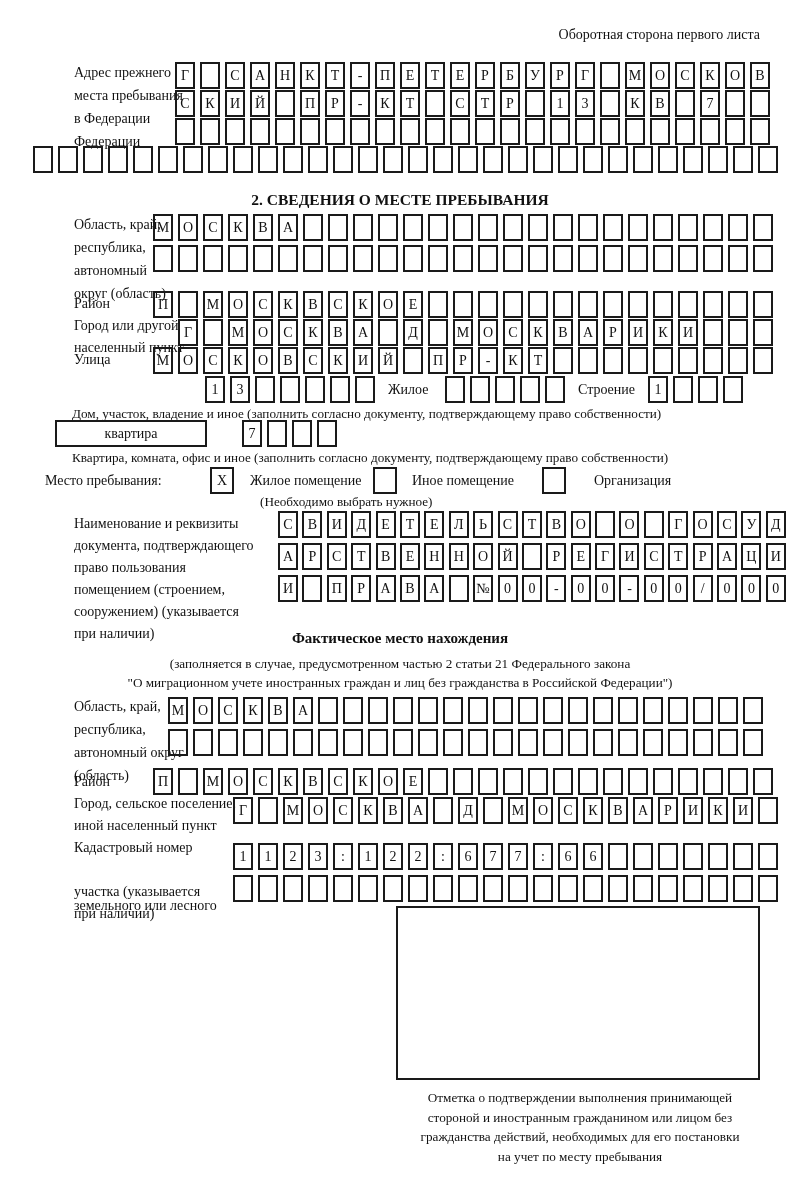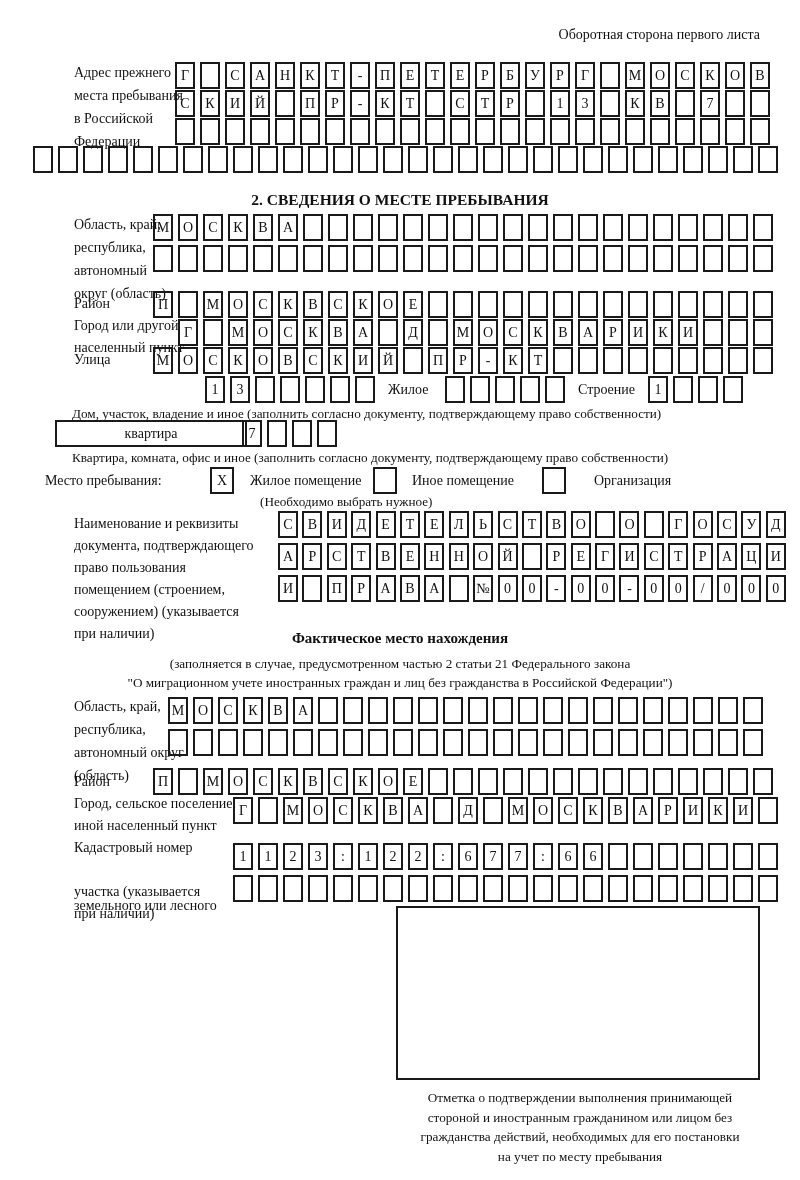--- a/index.html
+++ b/index.html
@@ -33,21 +33,21 @@
 </style>
 </head>
 <body>
 
 <div class="page">
 
   <div class="abs lbl" style="top:24px;right:40px;">Оборотная сторона первого листа</div>
 
   <div class="abs lbl" style="left:74px;top:62px;">Адрес прежнего</div>
   <div class="abs lbl" style="left:74px;top:85px;">места пребывания</div>
-  <div class="abs lbl" style="left:74px;top:108px;">в Российской</div>
+  <div class="abs lbl" style="left:74px;top:108px;">в Федерации</div>
   <div class="abs lbl" style="left:74px;top:131px;">Федерации</div>
 
   <div class="boxrow" style="left:175px;top:62px;">
       <div class="cell">Г</div>
       <div class="cell"></div>
       <div class="cell">С</div>
       <div class="cell">А</div>
       <div class="cell">Н</div>
       <div class="cell">К</div>
       <div class="cell">Т</div>
@@ -323,21 +323,21 @@
   <div class="abs lbl" style="left:578px;top:379px;">Строение</div>
   <div class="boxrow" style="left:648px;top:376px;">
       <div class="cell">1</div>
       <div class="cell"></div>
       <div class="cell"></div>
       <div class="cell"></div>
     </div>
 
   <div class="abs note" style="left:72px;top:406px;">Дом, участок, владение и иное (заполнить согласно документу, подтверждающему право собственности)</div>
 
-  <div class="bigbox" style="left:55px;top:420px;width:192px;">
+  <div class="bigbox" style="left:55px;top:420px;width:152px;">
     <span>квартира</span>
   </div>
   <div class="boxrow" style="left:242px;top:420px;">
       <div class="cell">7</div>
       <div class="cell"></div>
       <div class="cell"></div>
       <div class="cell"></div>
     </div>
 
   <div class="abs note" style="left:72px;top:450px;">Квартира, комната, офис и иное (заполнить согласно документу, подтверждающему право собственности)</div>

